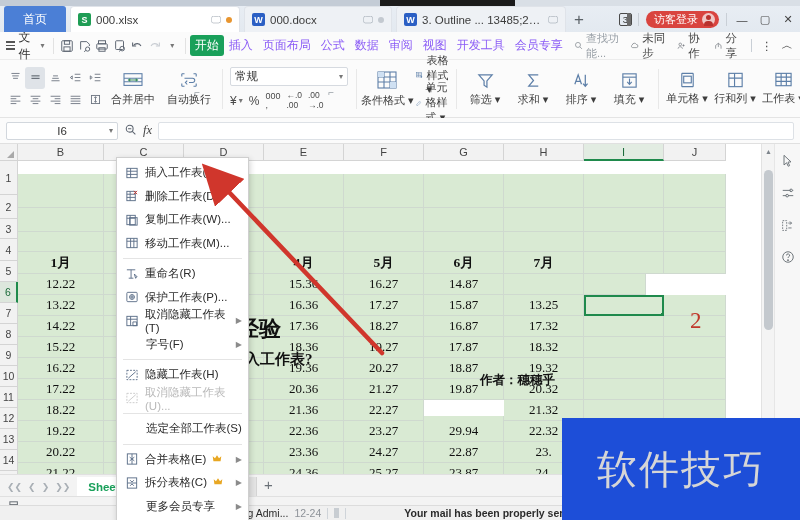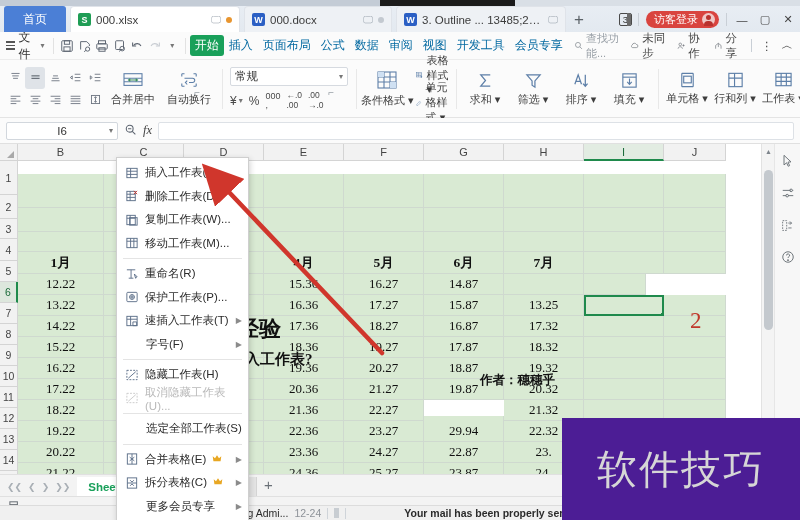--- a/index.html
+++ b/index.html
@@ -62,21 +62,21 @@
   
   .menubar { position:absolute; left:0; top:32px; width:800px; height:28px;
              background:#fbfbfb; display:flex; align-items:center; border-bottom:1px solid #ececec;}
   .mb-file { display:flex; align-items:center; gap:3px; padding:0 5px 0 6px; font-size:12px; color:#333; }
   .hamb { display:inline-block; width:12px; }
   .hamb i { display:block; height:1.5px; background:#555; margin:2px 0; }
   .caret { font-size:8px; color:#777; }
   .mb-sep { width:1px; height:16px; background:#e2e2e2; margin:0 4px; }
   .qicon { width:21px; height:20px; display:flex; align-items:center; justify-content:center;
            color:#5c6470; }
-  .mtab { font-size:12px; color:#0369a1; padding:2px 5px; white-space:nowrap; }
+  .mtab { font-size:12px; color:#8b5cf6; padding:2px 5px; white-space:nowrap; }
   .mtab.on { background:#19a05a; color:#fff; border-radius:3px; }
   .findbox { display:flex; align-items:center; gap:3px; margin-left:6px;
              font-size:11px; color:#9aa1a8; }
   .mb-right { margin-left:auto; display:flex; align-items:center; gap:9px; padding-right:7px;
               font-size:11.5px; color:#4a4a4a; }
   .mbr-item { display:flex; align-items:center; gap:3px; }
 
   
   .ribbon { position:absolute; left:0; top:60px; width:800px; height:58px;
             background:#fbfbfb; border-bottom:1px solid #e4e4e4; display:flex; align-items:center;}
@@ -188,21 +188,21 @@
 
   
   .ostask { position:absolute; left:0; top:505px; width:800px; height:15px; background:#f0f0f0;
             border-top:1px solid #dcdcdc; display:flex; align-items:center; font-size:10.5px;
             color:#2b2b2b; gap:6px; padding-left:140px; }
   .ot-dot { width:7px;height:7px;border-radius:50%;background:#b9bec4; }
   .ot-bar { width:5px; height:10px; background:#c8cdd2; }
   .ot-sep { width:1px; height:11px; background:#cfd4d9; }
 
   
-  .watermark { position:absolute; left:562px; top:418px; width:238px; height:102px; background:#4c1d95;
+  .watermark { position:absolute; left:562px; top:418px; width:238px; height:102px; background:#1d4ed8;
                z-index:60; display:flex; align-items:center; justify-content:center;
                font-family:"Liberation Serif", serif; font-size:40px; color:#d6d6d6; letter-spacing:2px;}
 </style>
 </head>
 <body>
 
 <div id="app">
 
   <div class="titlebar">
     <div class="tb-strip"></div>
@@ -482,29 +482,29 @@
               <path d="M9.5 2.5l2 2"></path>
             </svg>
           <span><span>单元格样式</span> ▾</span>
         </div>
       </div>
     </div>
 
     <div class="rgrp">
       <div class="medbtn">
         <svg width="19" height="19" viewBox="0 0 20 20" fill="none" stroke="#5d7fa8" stroke-width="1.3">
-          <path d="M15 4H5l5 6-5 6h10"></path>
-          </svg>
-        <span><span>求和</span> ▾</span>
+          <path d="M3 4h14l-5.5 6.5V17L8.5 15v-4.5z"></path>
+          </svg>
+        <span><span>筛选</span> ▾</span>
       </div>
       <div class="medbtn">
         <svg width="19" height="19" viewBox="0 0 20 20" fill="none" stroke="#5d7fa8" stroke-width="1.3">
-          <path d="M3 4h14l-5.5 6.5V17L8.5 15v-4.5z"></path>
-          </svg>
-        <span><span>筛选</span> ▾</span>
+          <path d="M15 4H5l5 6-5 6h10"></path>
+          </svg>
+        <span><span>求和</span> ▾</span>
       </div>
       <div class="medbtn">
         <svg width="19" height="19" viewBox="0 0 20 20" fill="none" stroke="#5d7fa8" stroke-width="1.3">
           <path d="M3 14L6.5 4 10 14M4.2 11h4.6"></path>
             <path d="M14 4v12M11.6 13.2L14 16l2.4-2.8" fill="none"></path>
           </svg>
         <span><span>排序</span> ▾</span>
       </div>
       <div class="medbtn">
         <svg width="19" height="19" viewBox="0 0 20 20" fill="none" stroke="#5d7fa8" stroke-width="1.2">
@@ -858,21 +858,21 @@
         <span>保护工作表(P)...</span>
       </div>
       <div class="ctxitem">
         <span class="ci">
           <svg width="14" height="14" viewBox="0 0 15 15" fill="none" stroke="currentColor" stroke-width="1">
             <rect x="2" y="2.5" width="11" height="10"></rect>
             <path d="M2 5.6h11M6 2.5v10"></path>
             <path d="M8.5 8.5h4v4h-4z"></path>
           </svg>
         </span>
-        <span>速插入工作表(T)</span>
+        <span>取消隐藏工作表(T)</span>
         <span class="ctx-arrow">▶</span>
       </div>
       <div class="ctxitem noicon">
         <span>字号(F)</span>
         <span class="ctx-arrow">▶</span>
       </div>
       <div class="ctx-sep"></div>
       <div class="ctxitem">
         <span class="ci">
           <svg width="14" height="14" viewBox="0 0 15 15" fill="none" stroke="currentColor" stroke-width="1">

